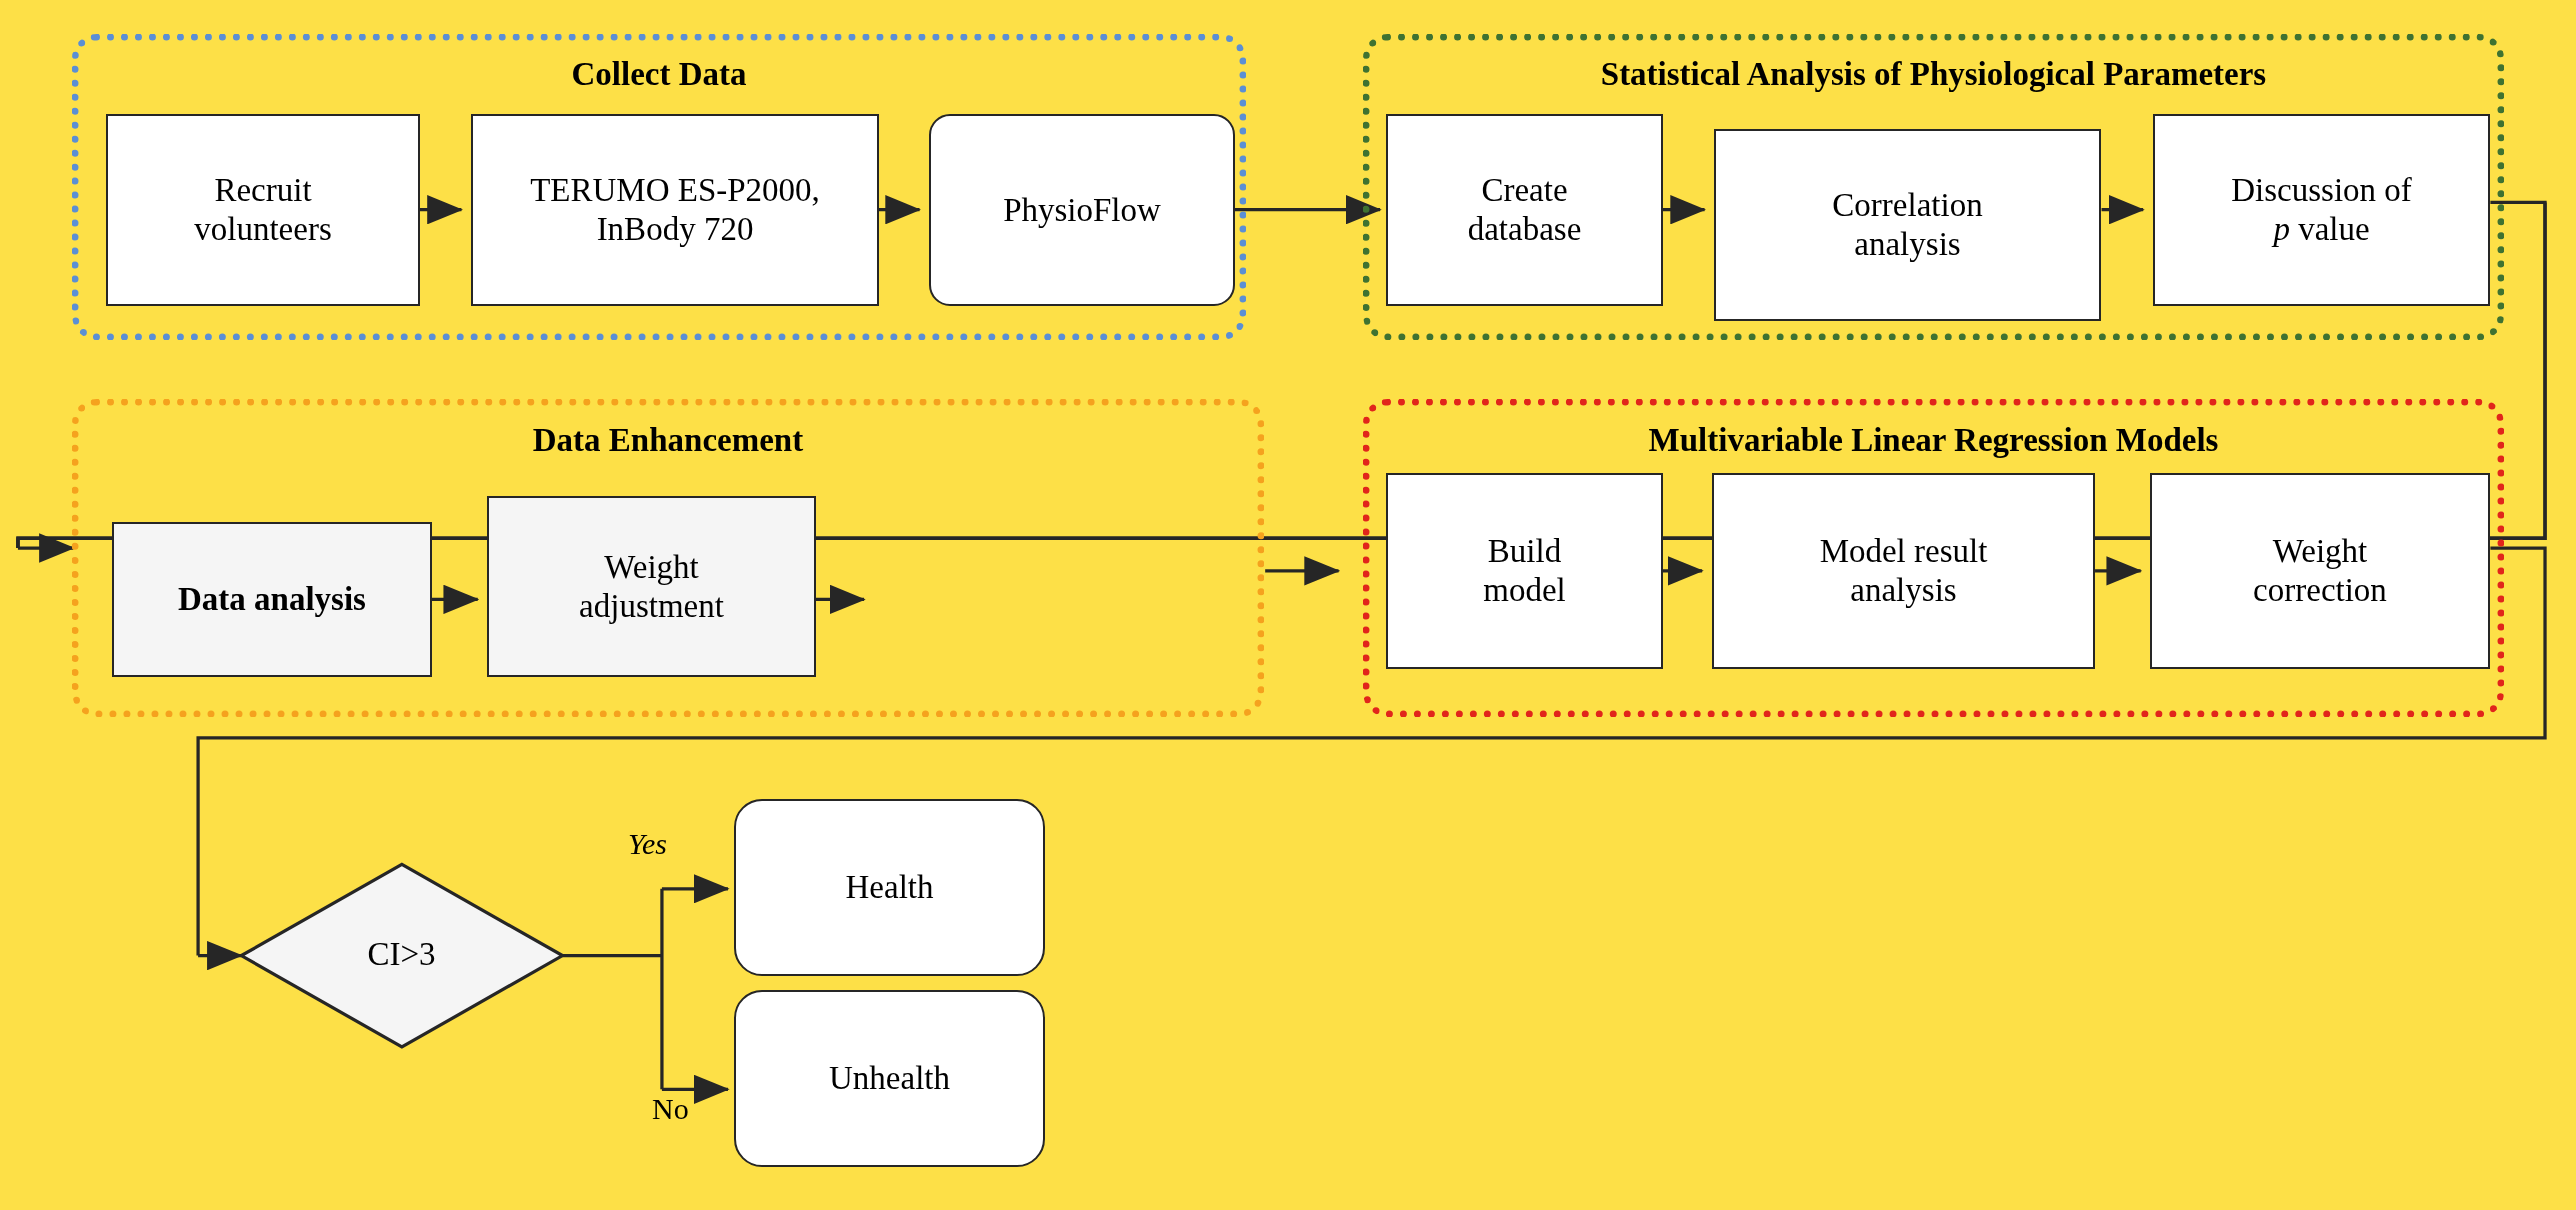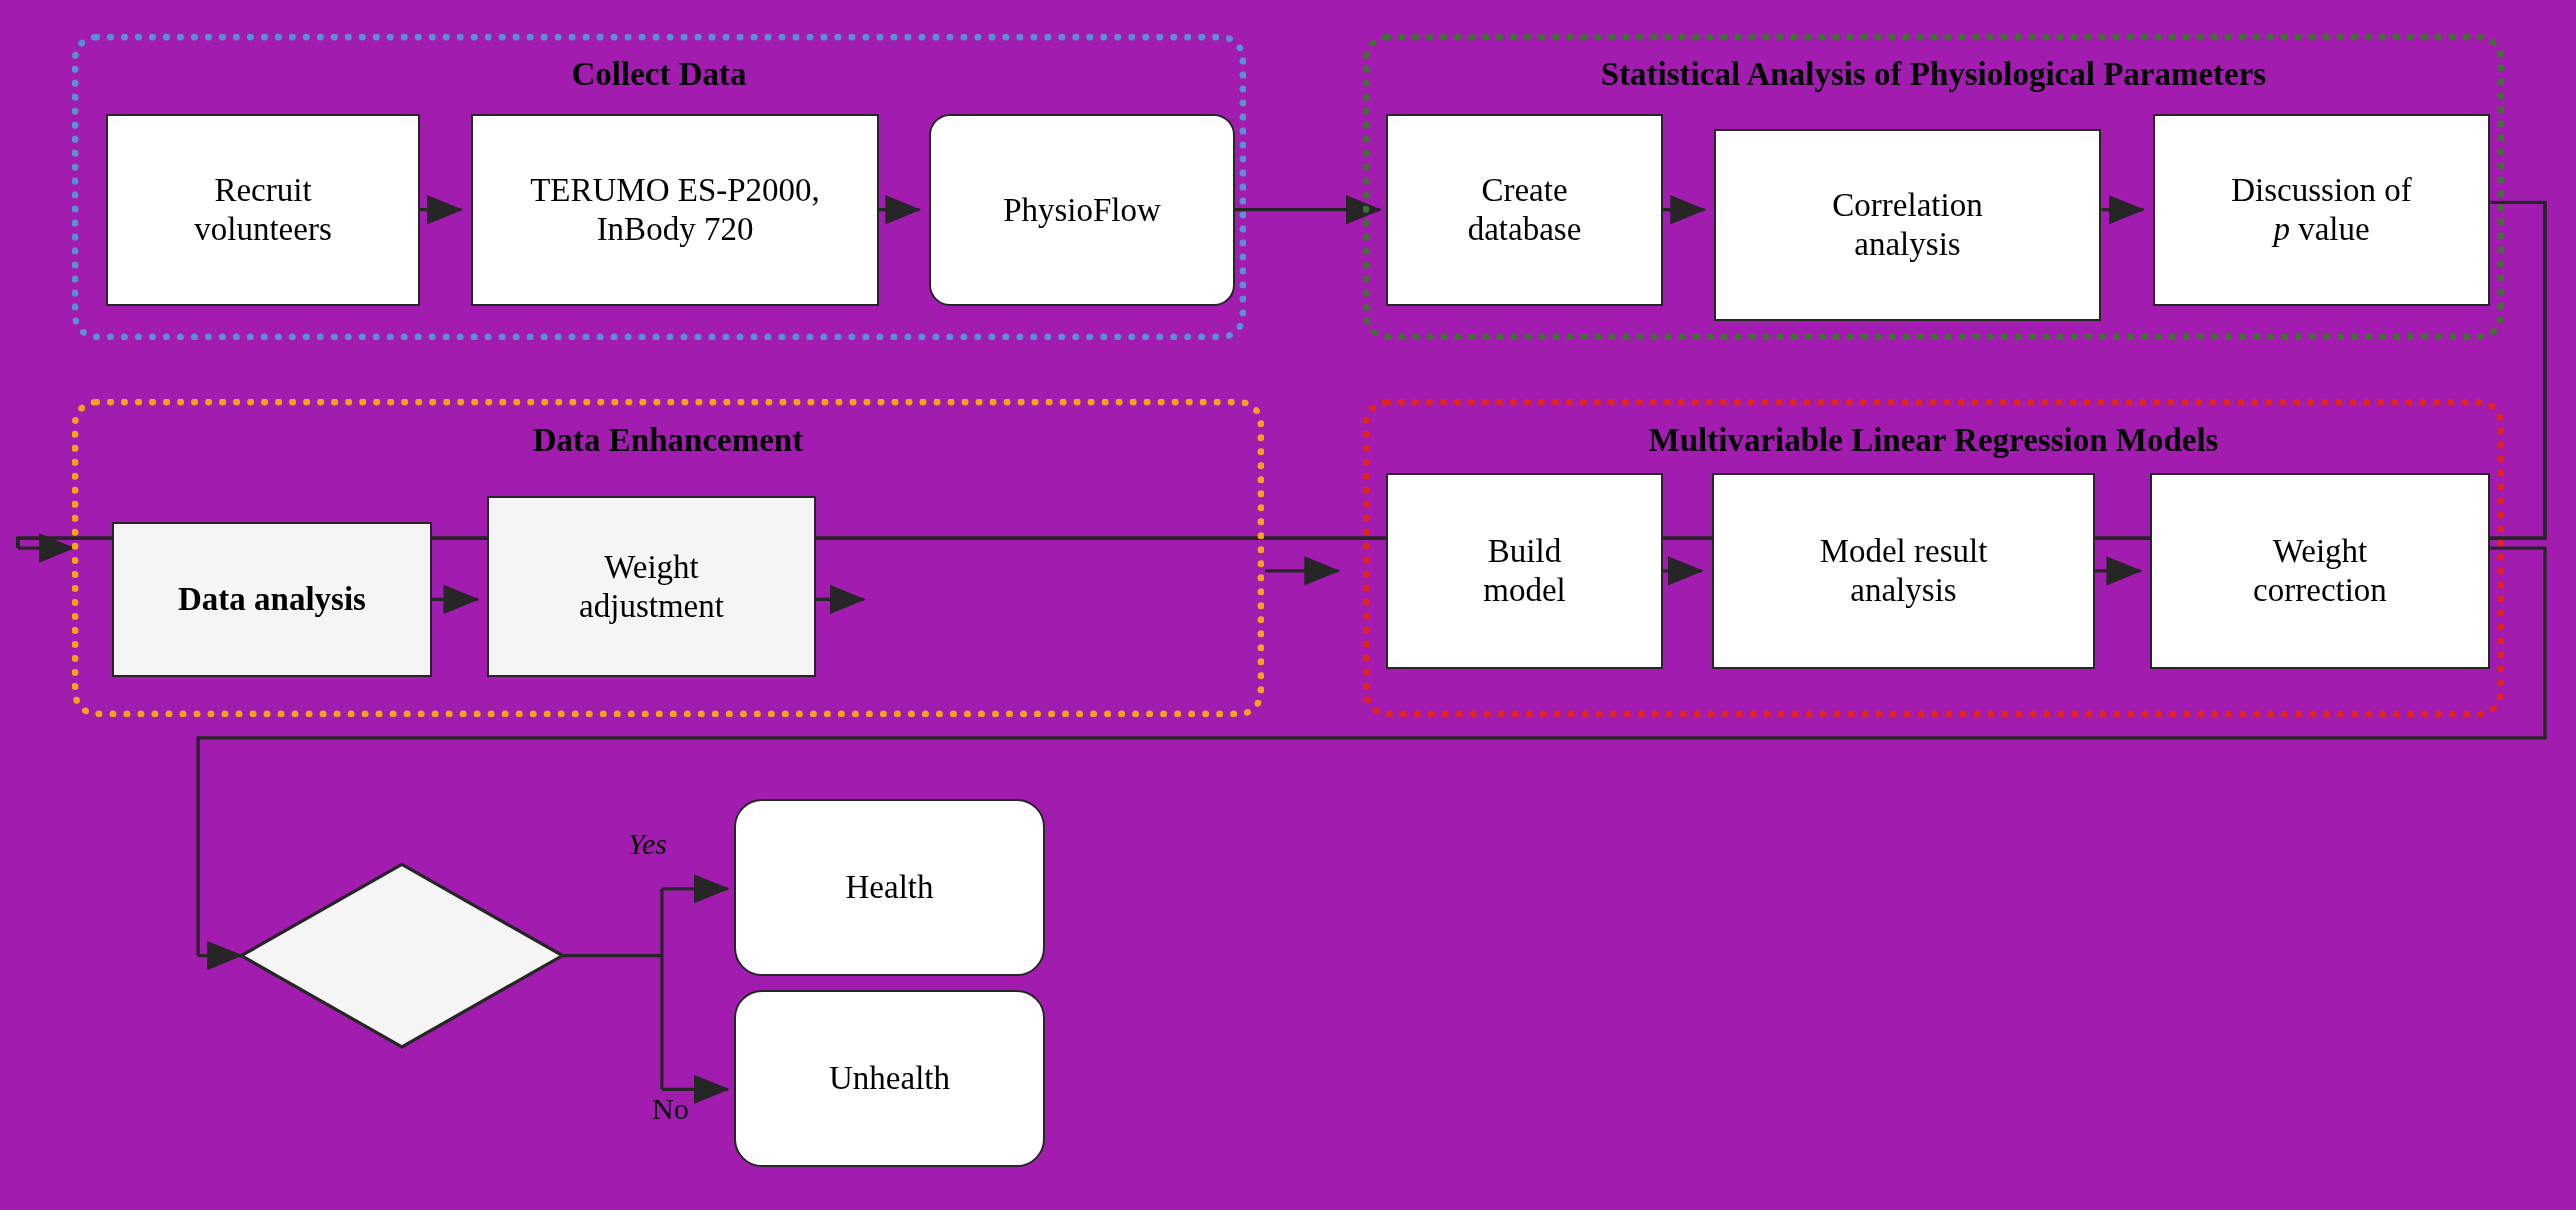--- a/index.html
+++ b/index.html
@@ -7,21 +7,21 @@
     padding: 0;
     background: #ffffff;
   }
   body {
     font-family: "Liberation Serif", "DejaVu Serif", serif;
   }
   #canvas {
     position: relative;
     width: 2576px;
     height: 1211px;
-    background: #a21caf;
+    background: #fde047;
     overflow: hidden;
   }
   svg.layer {
     position: absolute;
     left: 0;
     top: 0;
     width: 2576px;
     height: 1211px;
     pointer-events: none;
   }
@@ -204,20 +204,23 @@
       <span class="txt">analysis</span>
     </span>
   </div>
   <div class="node fill-white" style="left:2150px; top:473px; width:340px; height:196px;">
     <span>
       <span class="txt">Weight</span>
       <span class="txt">correction</span>
     </span>
   </div>
 
+  <div class="diamond-wrap" style="left:241px; top:864px; width:321px; height:183px;">
+    <div class="diamond-label" style="top:72px;">CI&gt;3</div>
+  </div>
 
   <span class="edge-label" style="left:628px; top:827px;font-style:italic;">Yes</span>
   <span class="edge-label" style="left:652px; top:1092px;">No</span>
 
   <div class="node fill-white rounded" style="left:734px; top:799px; width:311px; height:177px;">
     <span>Health</span>
   </div>
   <div class="node fill-white rounded" style="left:734px; top:990px; width:311px; height:177px;">
     <span>Unhealth</span>
   </div>

